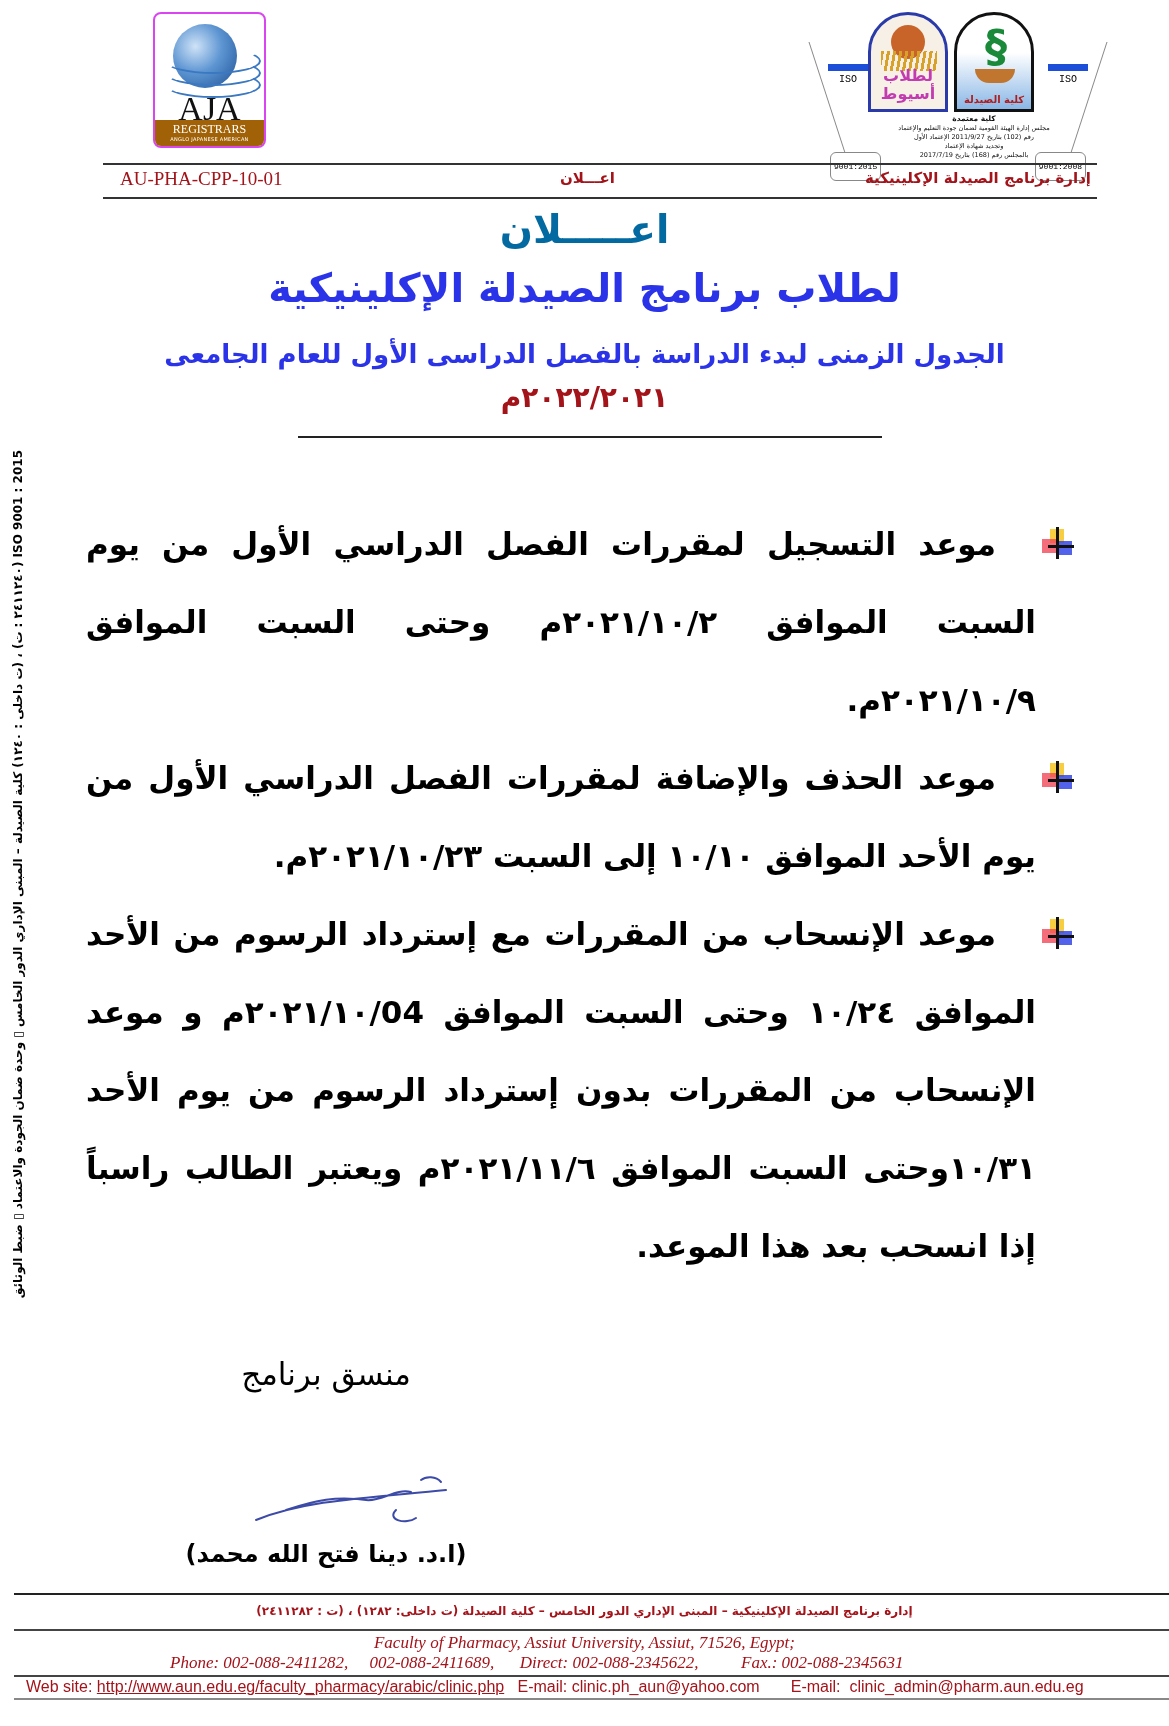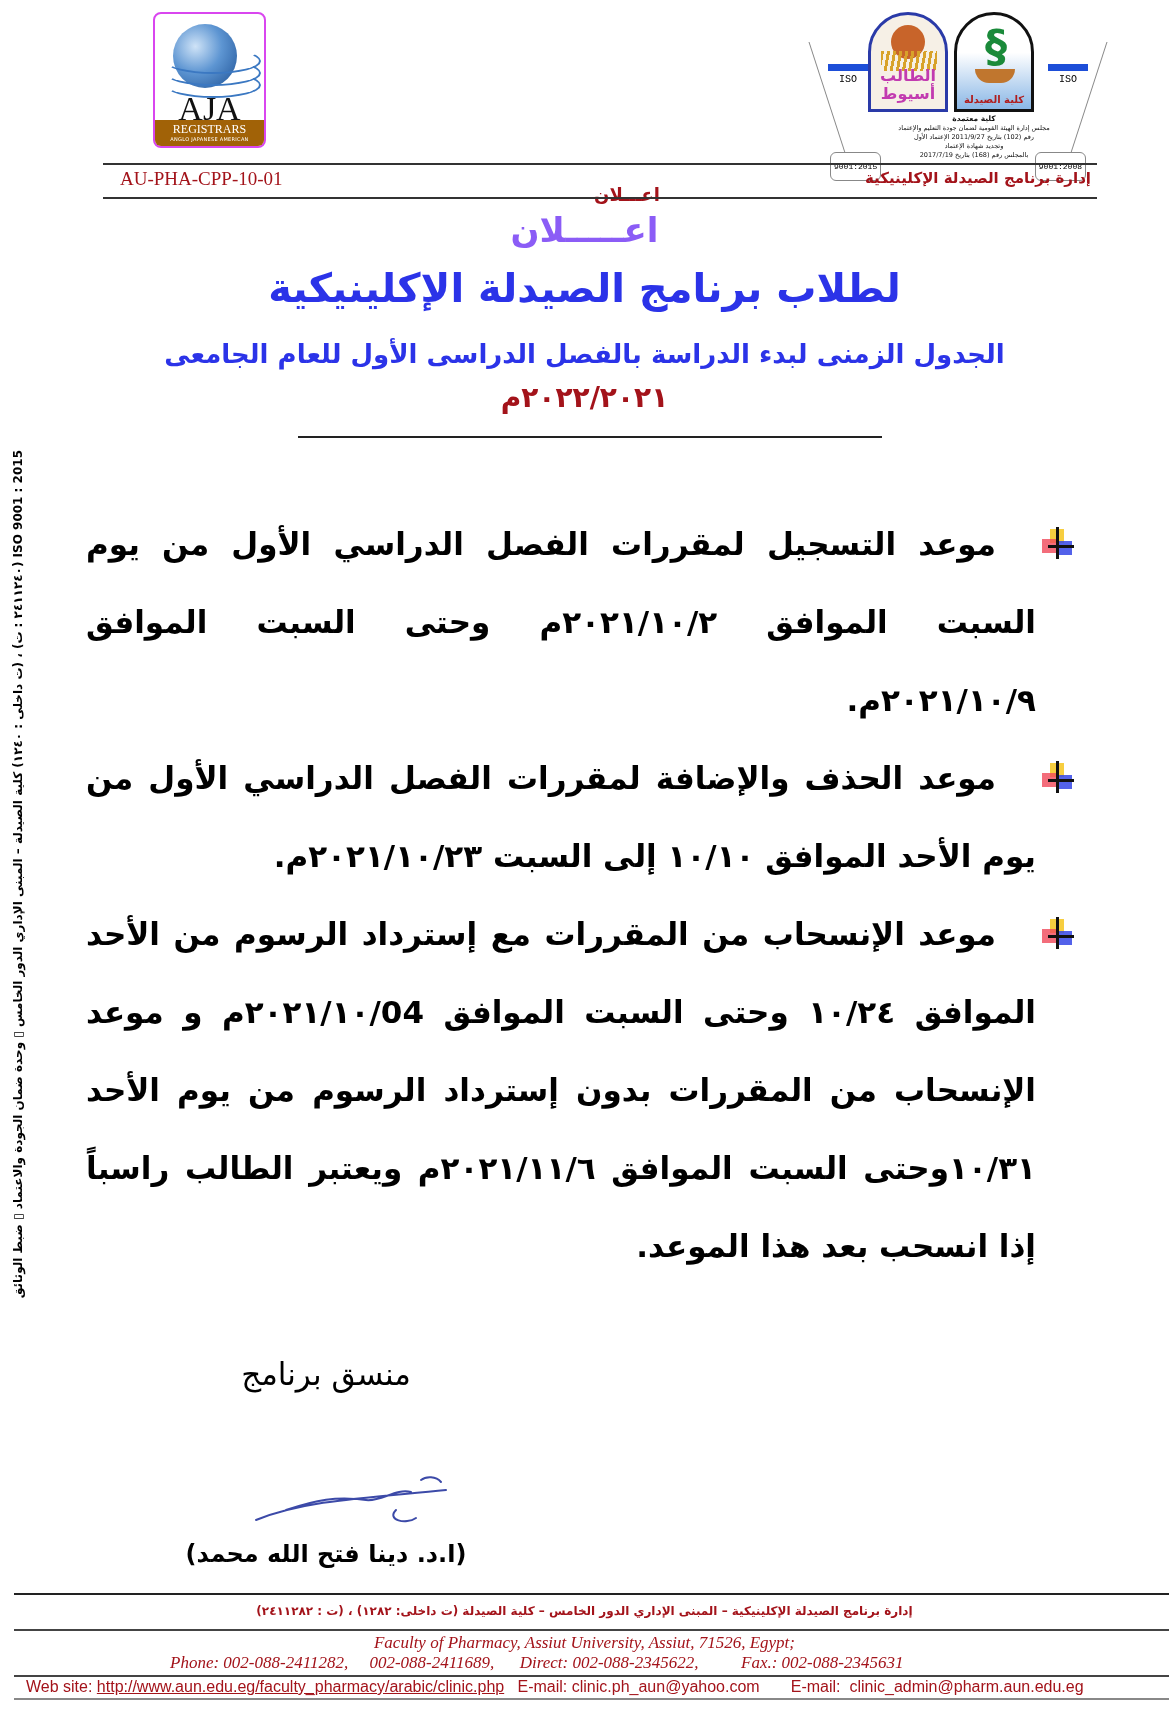--- a/index.html
+++ b/index.html
@@ -33,25 +33,25 @@
   .uni .cap b { font-size: 7.5px; }
   .uni .iso-yr-l, .uni .iso-yr-r { position: absolute; top: 140px; font-family: "Liberation Mono", monospace; font-size: 8px; border: 1px solid #888; border-radius: 6px; padding: 9px 3px; background: #fff; }
   .uni .iso-yr-l { left: 2px; }
   .uni .iso-yr-r { right: 2px; }
   .uni .slantL { position: absolute; left: 0; top: 30px; width: 44px; height: 120px; border-left: 1px solid #888; transform: skewX(18deg); }
   .uni .slantR { position: absolute; right: 0; top: 30px; width: 44px; height: 120px; border-right: 1px solid #888; transform: skewX(-18deg); }
 
   
   .rule { height: 0; border-top: 2px solid #333; }
   .hdr-code { left: 120px; top: 168px; font-family: "Liberation Serif", serif; font-size: 19px; color: #a3131a; }
-  .hdr-mid { left: 560px; width: 100px; top: 184px; text-align: right; font-size: 18px; font-weight: bold; color: #a3131a; direction: rtl; }
+  .hdr-mid { left: 560px; width: 100px; top: 169px; text-align: left; font-size: 15px; font-weight: bold; color: #a3131a; direction: rtl; }
   .hdr-right { right: 78px; top: 169px; font-size: 15px; font-weight: bold; color: #a3131a; direction: rtl; }
 
   
-  .t1 { left: 0; width: 1169px; text-align: center; top: 204px; font-size: 34px; font-weight: bold; color: #8b5cf6; direction: rtl; line-height: 52px; }
+  .t1 { left: 0; width: 1169px; text-align: center; top: 204px; font-size: 39px; font-weight: bold; color: #0369a1; direction: rtl; line-height: 52px; }
   .t2 { left: 0; width: 1169px; text-align: center; top: 262px; font-size: 40px; font-weight: bold; color: #2b33e8; direction: rtl; line-height: 52px; }
   .t3 { left: 0; width: 1169px; text-align: center; top: 334px; font-size: 26px; font-weight: bold; color: #2b33e8; direction: rtl; line-height: 40px; }
   .t4 { left: 0; width: 1169px; text-align: center; top: 378px; font-size: 28px; font-weight: bold; color: #a3131a; direction: rtl; line-height: 40px; }
   .t-rule { left: 298px; width: 584px; top: 436px; border-top: 2px solid #222; }
 
   
   .side { left: 6px; top: 450px; width: 30px; height: 790px; }
   .side span { position: absolute; left: 0; top: 0; width: 790px; transform-origin: 0 0; transform: translate(0, 790px) rotate(-90deg); font-size: 12px; font-weight: bold; white-space: nowrap; line-height: 24px; direction: rtl; text-align: left; }
 
   
@@ -97,21 +97,21 @@
 </div>
 
 <div class="abs uni">
   <div class="slantL"></div>
   <div class="slantR"></div>
   <div class="iso-l">ISO</div>
   <div class="iso-r">ISO</div>
   <div class="arch arch1">
     <div class="sun"></div>
     <div class="rays"></div>
-    <div class="uname">الطالب أسيوط</div>
+    <div class="uname">لطلاب أسيوط</div>
   </div>
   <div class="arch arch2">
     <div class="snake">§</div>
     <div class="cup"></div>
     <div class="fname">كلية الصيدلة</div>
   </div>
   <div class="cap">
     <b>كلية معتمدة</b><br>
     <span>مجلس إدارة الهيئة القومية لضمان جودة التعليم والإعتماد</span><br>
     <span>رقم (102) بتاريخ 2011/9/27 الإعتماد الأول</span><br>

